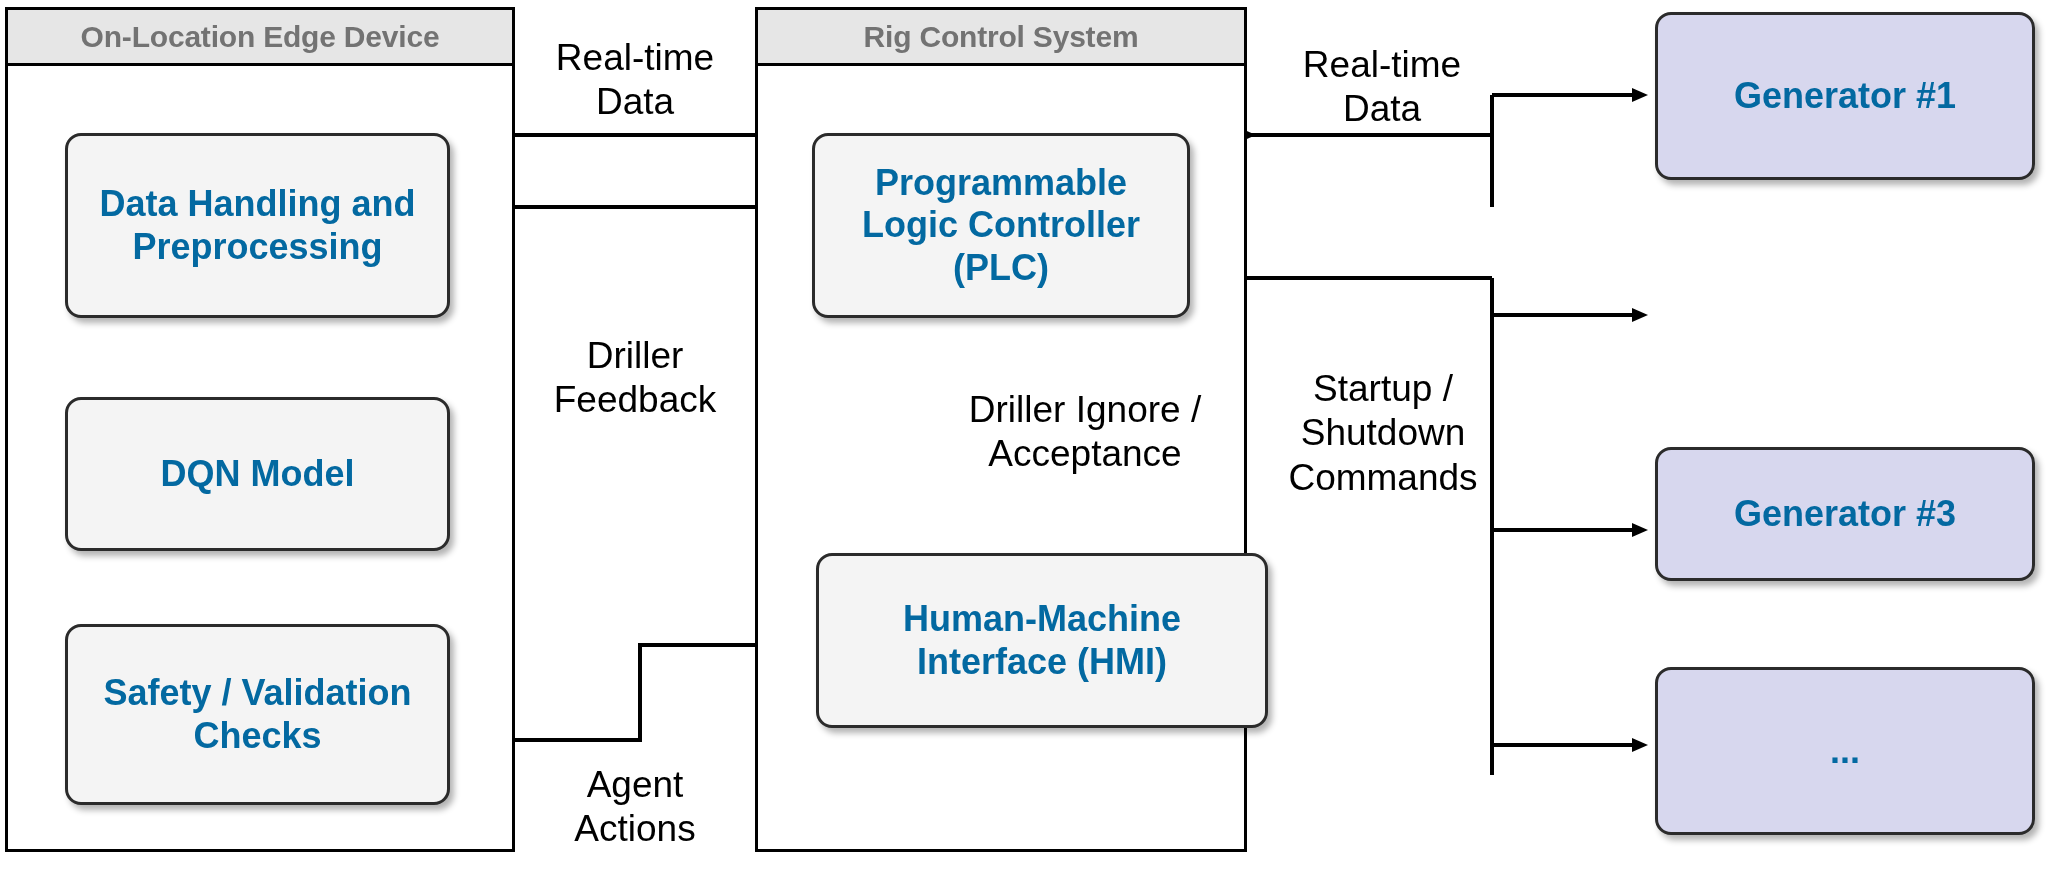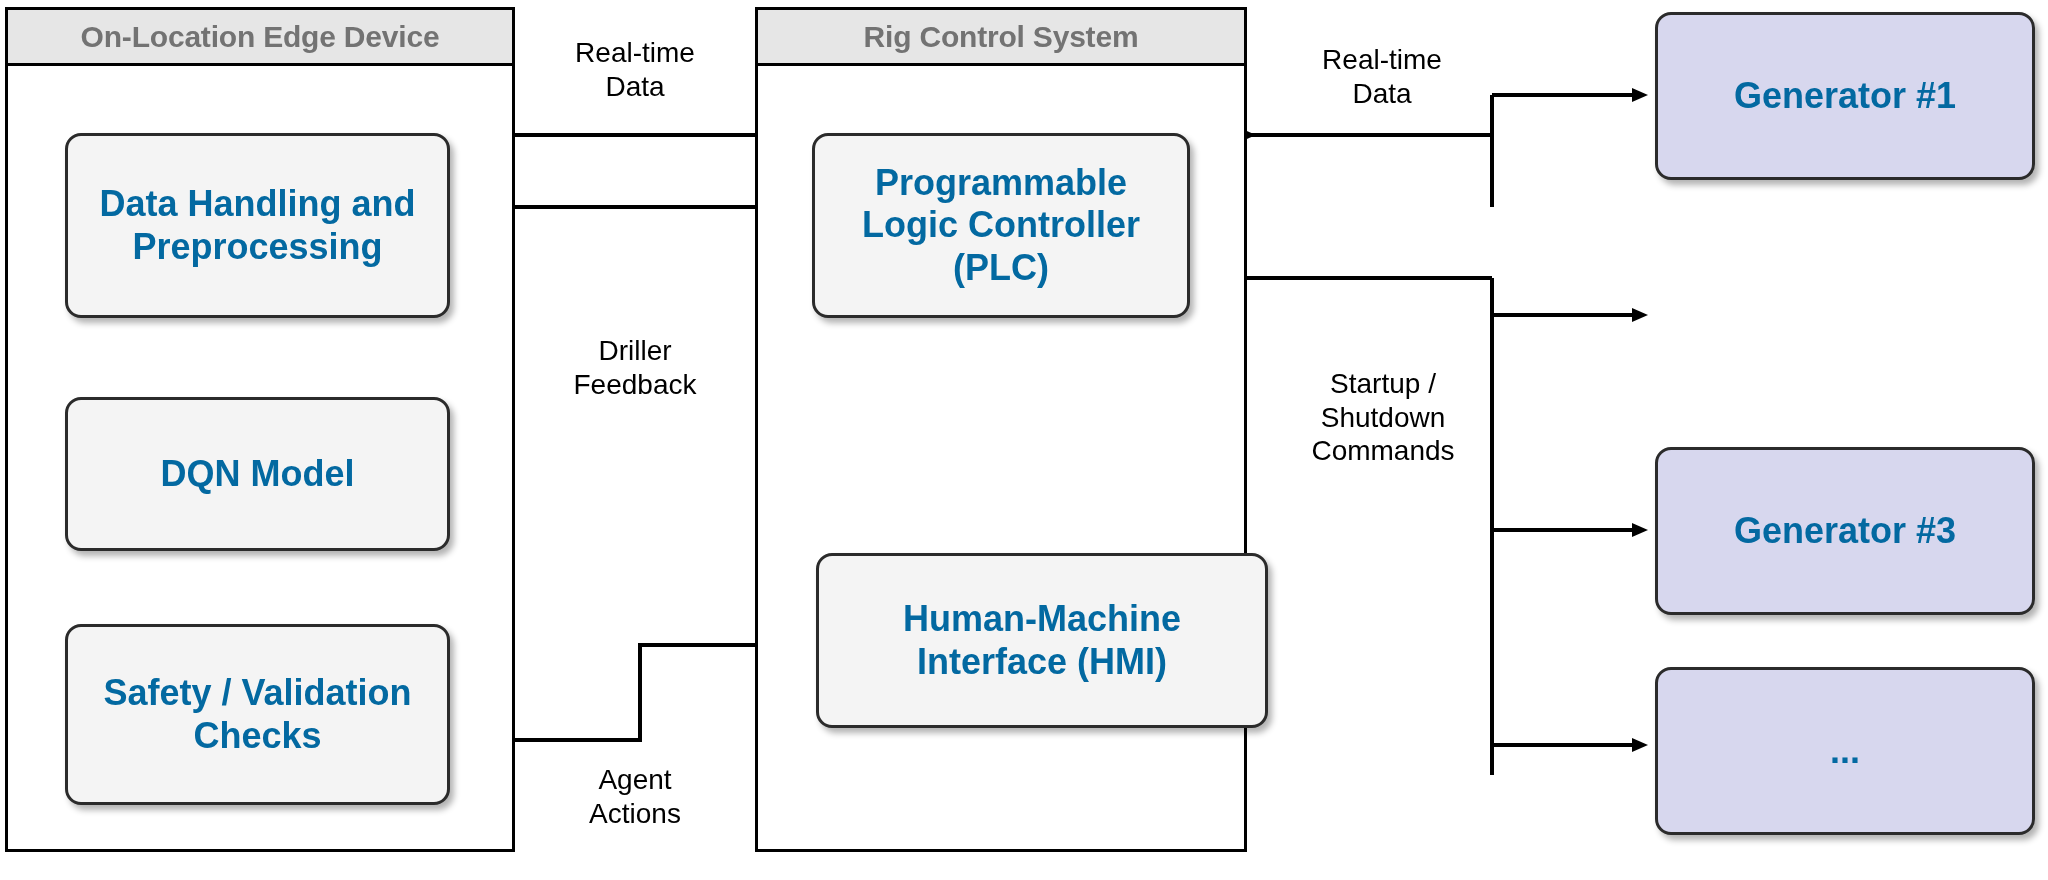--- a/index.html
+++ b/index.html
@@ -60,21 +60,21 @@
     padding: 0 10px;
   }
   .node.gen {
     background: #d7d7ee;
     border: 3px solid #2b2b2b;
   }
   
   .edge-label {
     position: absolute;
     text-align: center;
-    font-size: 28px;
+    font-size: 37px;
     line-height: 1.20;
     color: #000000;
     font-weight: normal;
     white-space: pre-line;
   }
 </style>
 </head>
 <body>
 
 <div id="canvas">
@@ -144,33 +144,35 @@
   <div class="node" style="left:812px; top:133px; width:378px; height:185px;">Programmable
 Logic Controller
 (PLC)</div>
 
   <div class="node" style="left:816px; top:553px; width:452px; height:175px;">Human-Machine
 Interface (HMI)</div>
 
   <div class="node gen" style="left:1655px; top:12px; width:380px; height:168px;">Generator #1</div>
 
 
-  <div class="node gen" style="left:1655px; top:447px; width:380px; height:168px;">Generator #3</div>
+  <div class="node gen" style="left:1655px; top:447px; width:380px; height:134px;">Generator #3</div>
 
   <div class="node gen" style="left:1655px; top:667px; width:380px; height:168px;">...</div>
 
   <div class="edge-label" style="left:521px; top:36px; width:228px;">Real-time
 Data</div>
 
   <div class="edge-label" style="left:521px; top:334px; width:228px;">Driller
 Feedback</div>
 
   <div class="edge-label" style="left:521px; top:763px; width:228px;">Agent
 Actions</div>
 
+  <div class="edge-label" style="left:945px; top:388px; width:280px;">Driller Ignore /
+Acceptance</div>
 
   <div class="edge-label" style="left:1262px; top:43px; width:240px;">Real-time
 Data</div>
 
   <div class="edge-label" style="left:1258px; top:367px; width:250px;">Startup /
 Shutdown
 Commands</div>
 
 </div>
 

